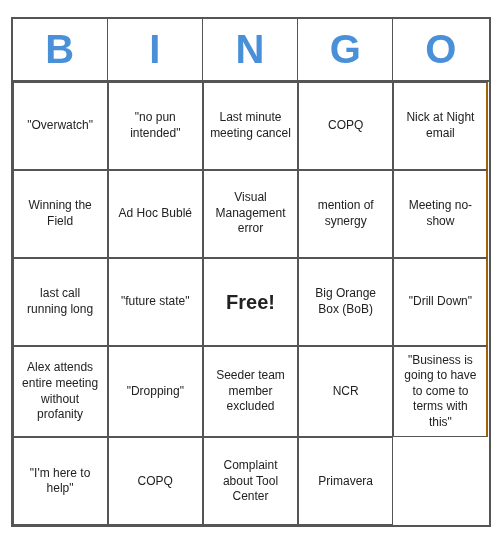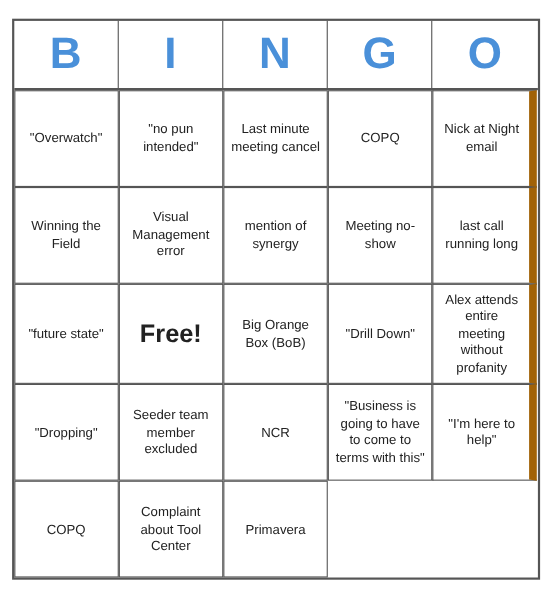--- a/index.html
+++ b/index.html
@@ -42,24 +42,24 @@
       display: flex;
       align-items: center;
       justify-content: center;
       text-align: center;
       padding: 6px;
       font-size: 12px;
       color: #222;
       line-height: 1.3;
     }
     .bingo-cell:nth-child(5n) {
-      border-right: 7px solid #a16207;
+      border-right: 2px solid #a16207;
     }
     .bingo-cell.free {
-      font-size: 23px;
+      font-size: 20px;
       font-weight: bold;
     }
   </style>
 </head>
 <body>
 
 <div class="bingo-card">
   <div class="bingo-header">
   <div class="bingo-letter">B</div>
       <div class="bingo-letter">I</div>
@@ -67,20 +67,21 @@
       <div class="bingo-letter">G</div>
       <div class="bingo-letter">O</div>
     </div>
   <div class="bingo-grid">
   <div class="bingo-cell">"Overwatch"</div>
       <div class="bingo-cell">"no pun intended"</div>
       <div class="bingo-cell">Last minute meeting cancel</div>
       <div class="bingo-cell">COPQ</div>
       <div class="bingo-cell">Nick at Night email</div>
       <div class="bingo-cell">Winning the Field</div>
+      <div class="bingo-cell">Ad Hoc Bublé</div>
       <div class="bingo-cell">Visual Management error</div>
       <div class="bingo-cell">mention of synergy</div>
       <div class="bingo-cell">Meeting no-show</div>
       <div class="bingo-cell">last call running long</div>
       <div class="bingo-cell">"future state"</div>
       <div class="bingo-cell free">Free!</div>
       <div class="bingo-cell">Big Orange Box (BoB)</div>
       <div class="bingo-cell">"Drill Down"</div>
       <div class="bingo-cell">Alex attends entire meeting without profanity</div>
       <div class="bingo-cell">"Dropping"</div>

